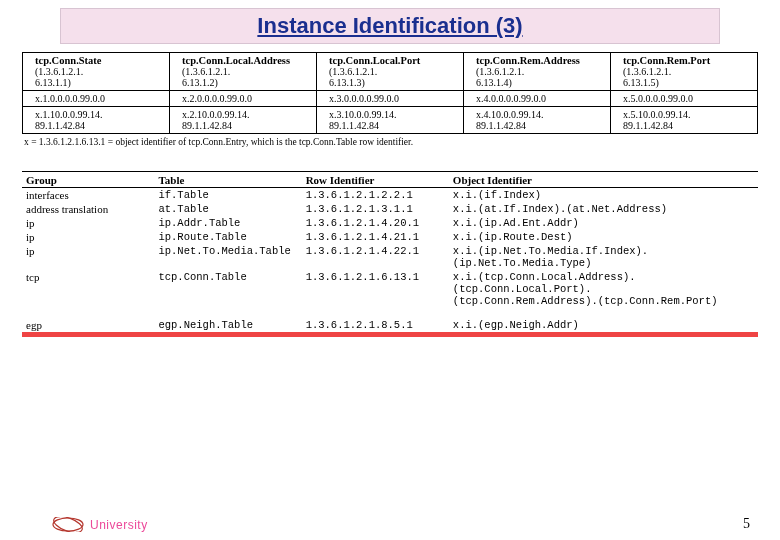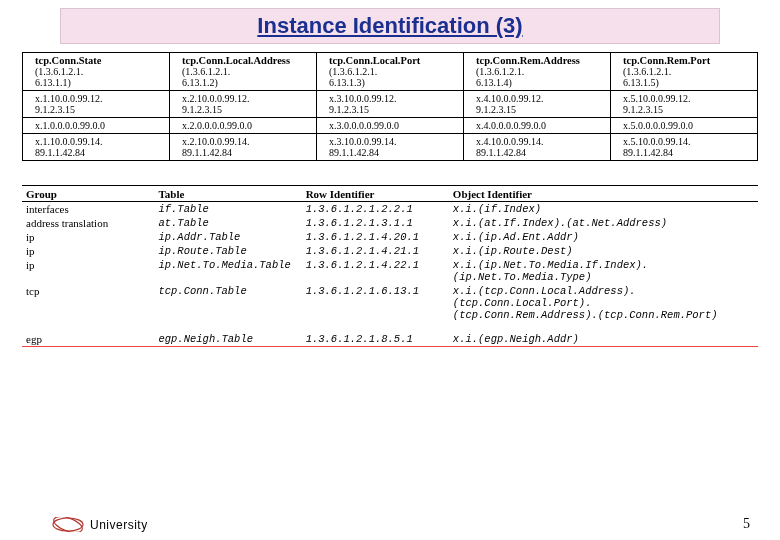--- a/index.html
+++ b/index.html
@@ -68,36 +68,35 @@
   }
   table.gt tbody td {
     padding: 1px 4px;
     vertical-align: top;
     margin-left: 32px;
   }
   table.gt tbody tr.gap td {
     height: 8px;
   }
   table.gt tbody tr.lastrule td {
-    border-bottom: 1px solid #ef4444;
+    border-bottom: 5px solid #ef4444;
   }
   .mono {
     font-family: "Courier New", Courier, monospace;
     font-size: 10.5px;
-    font-style: italic;
   }
   .foot2 {
     font-size: 9.5px;
     margin: 4px 0 0 2px;
   }
   .uni {
     position: absolute;
     left: 90px;
     bottom: 8px;
-    color: #000000;
+    color: #ec4899;
     font-family: Arial, sans-serif;
     font-size: 12px;
     letter-spacing: 0.5px;
   }
   .logo {
     position: absolute;
     left: 52px;
     bottom: 8px;
     width: 32px;
     height: 15px;
@@ -148,42 +147,36 @@
           <span>(1.3.6.1.2.1.<br>6.13.1.4)</span>
         </th>
         <th class="s5">
           <span class="hdr">tcp.Conn.Rem.Port</span><br>
           <span>(1.3.6.1.2.1.<br>6.13.1.5)</span>
         </th>
       </tr>
     </thead>
     <tbody>
       <tr>
-        <td>x.1.10.0.0.99.12.<br>9.1.2.3.15</td>
-        <td>x.2.10.0.0.99.12.<br>9.1.2.3.15</td>
-        <td>x.3.10.0.0.99.12.<br>9.1.2.3.15</td>
-        <td>x.4.10.0.0.99.12.<br>9.1.2.3.15</td>
-        <td>x.5.10.0.0.99.12.<br>9.1.2.3.15</td>
-      </tr>
-      <tr>
         <td>x.1.0.0.0.0.99.0.0</td>
         <td>x.2.0.0.0.0.99.0.0</td>
         <td>x.3.0.0.0.0.99.0.0</td>
         <td>x.4.0.0.0.0.99.0.0</td>
         <td>x.5.0.0.0.0.99.0.0</td>
       </tr>
       <tr>
         <td>x.1.10.0.0.99.14.<br>89.1.1.42.84</td>
         <td>x.2.10.0.0.99.14.<br>89.1.1.42.84</td>
         <td>x.3.10.0.0.99.14.<br>89.1.1.42.84</td>
         <td>x.4.10.0.0.99.14.<br>89.1.1.42.84</td>
         <td>x.5.10.0.0.99.14.<br>89.1.1.42.84</td>
       </tr>
     </tbody>
   </table>
+  <div class="foot1">x = 1.3.6.1.2.1.6.13.1 = object identifier of tcp.Conn.Entry, which is the tcp.Conn.Table row identifier.</div>
 
   <table class="gt">
     <thead>
       <tr class="topline">
         <th class="col-g1">Group</th>
         <th class="col-g2">Table</th>
         <th class="col-g3">Row Identifier</th>
         <th class="col-g4">Object Identifier</th>
       </tr>
     </thead>

